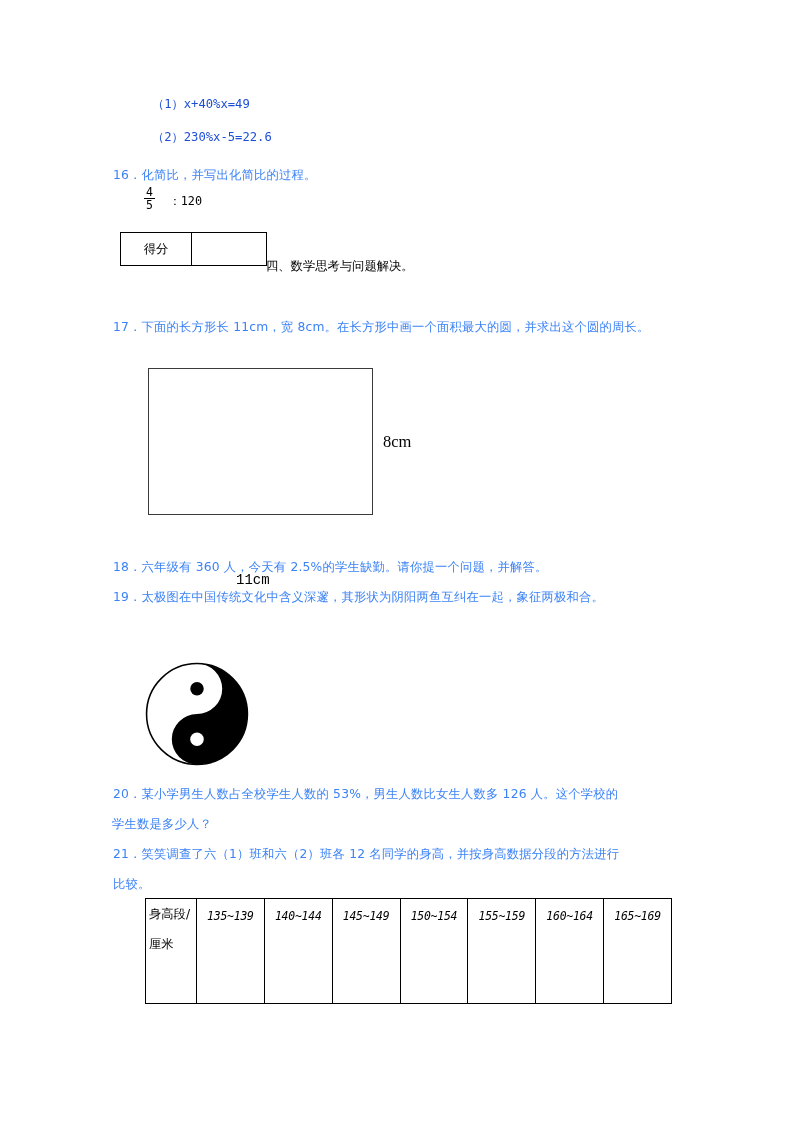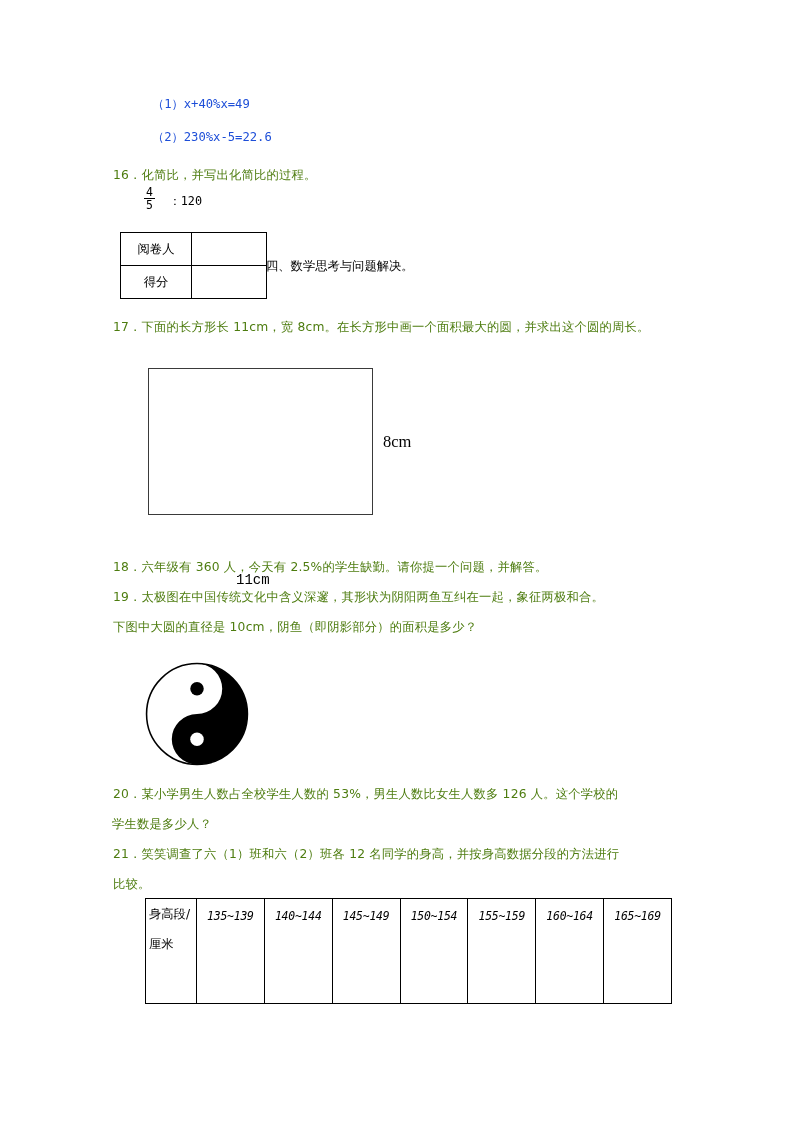--- a/index.html
+++ b/index.html
@@ -22,21 +22,21 @@
     height: 1123px;
   }
 
   
   .q-text {
     position: absolute;
     font-family: "DejaVu Sans", "Liberation Sans", sans-serif;
     font-size: 12.3px;
     line-height: 30px;
     letter-spacing: 0.2px;
-    color: #4d7c0f;
+    color: #3b82f6;
     white-space: pre-wrap;
   }
   .eq {
     position: absolute;
     font-family: "DejaVu Sans Mono", "Liberation Mono", monospace;
     font-size: 12.2px;
     letter-spacing: 0px;
     color: #1d4ed8;
     white-space: pre;
   }
@@ -180,43 +180,38 @@
   <div class="frac-wrap">
     <span class="frac">
       <span class="num">4</span>
       <span class="den">5</span>
     </span>
     <span class="frac-rest">：120</span>
   </div>
 
   <table class="score-table">
     <tbody>
-        <tr>
-      <td class="lbl">阅卷人</td>
-      <td class="val"></td>
-    </tr>
     <tr>
       <td class="lbl">得分</td>
       <td class="val"></td>
     </tr>
   </tbody>
     </table>
 
   <div class="section-head">四、数学思考与问题解决。</div>
 
   <div class="q-text" style="left:113px; top:312px; width:572px;">17．下面的长方形长 11cm，宽 8cm。在长方形中画一个面积最大的圆，并求出这个圆的周长。</div>
 
   <div class="rect-fig"></div>
   <div class="rect-lbl-right">8cm</div>
   <div class="rect-lbl-bottom">11cm</div>
 
   <div class="q-text" style="left:113px; top:552px; width:572px;">18．六年级有 360 人，今天有 2.5%的学生缺勤。请你提一个问题，并解答。</div>
 
   <div class="q-text" style="left:113px; top:582px; width:578px;">19．太极图在中国传统文化中含义深邃，其形状为阴阳两鱼互纠在一起，象征两极和合。</div>
-  <div class="q-text" style="left:113px; top:612px; width:578px;">下图中大圆的直径是 10cm，阴鱼（即阴影部分）的面积是多少？</div>
 
   <svg class="taiji" viewBox="0 0 200 200">
     <circle cx="100" cy="100" r="97" fill="#ffffff" stroke="#000000" stroke-width="3"></circle>
     <path d="M100 3
              A97 97 0 0 1 100 197
              A48.5 48.5 0 0 1 100 100
              A48.5 48.5 0 0 0 100 3 Z" fill="#000000"></path>
     <circle cx="100" cy="51.5" r="13" fill="#000000"></circle>
     <circle cx="100" cy="148.5" r="13" fill="#ffffff"></circle>
   </svg>

